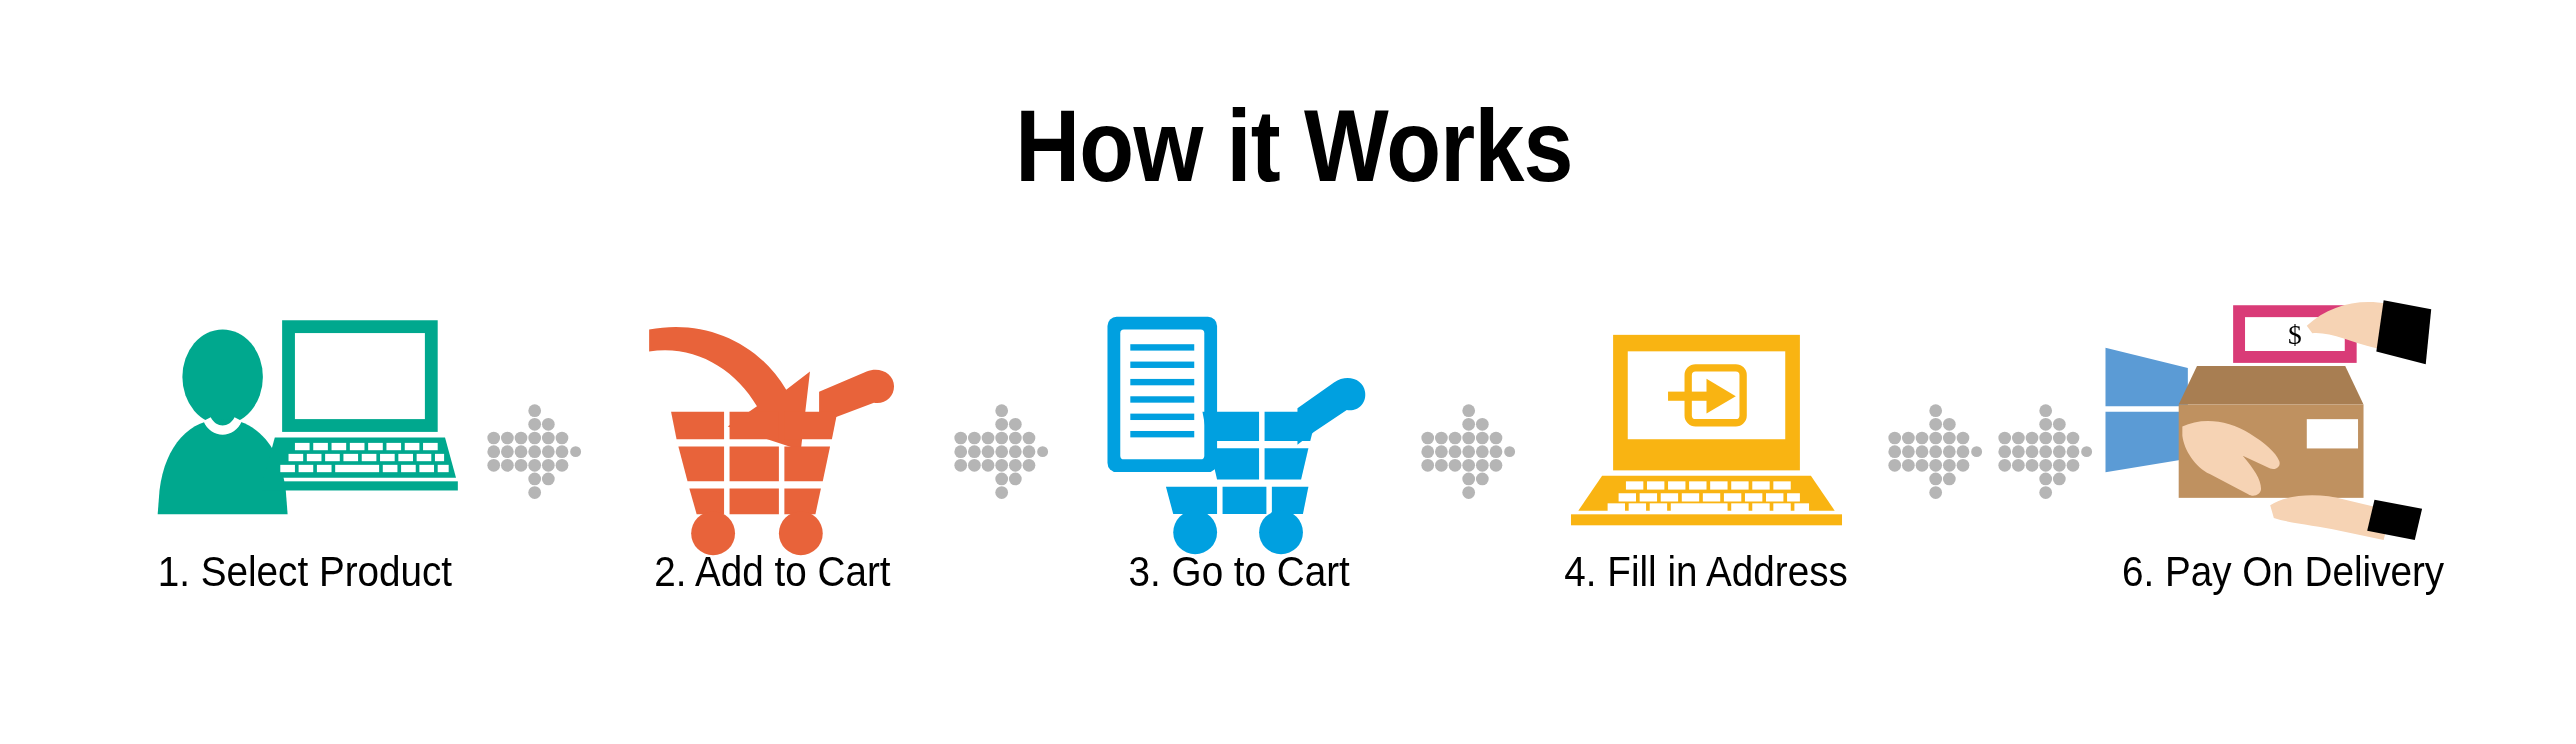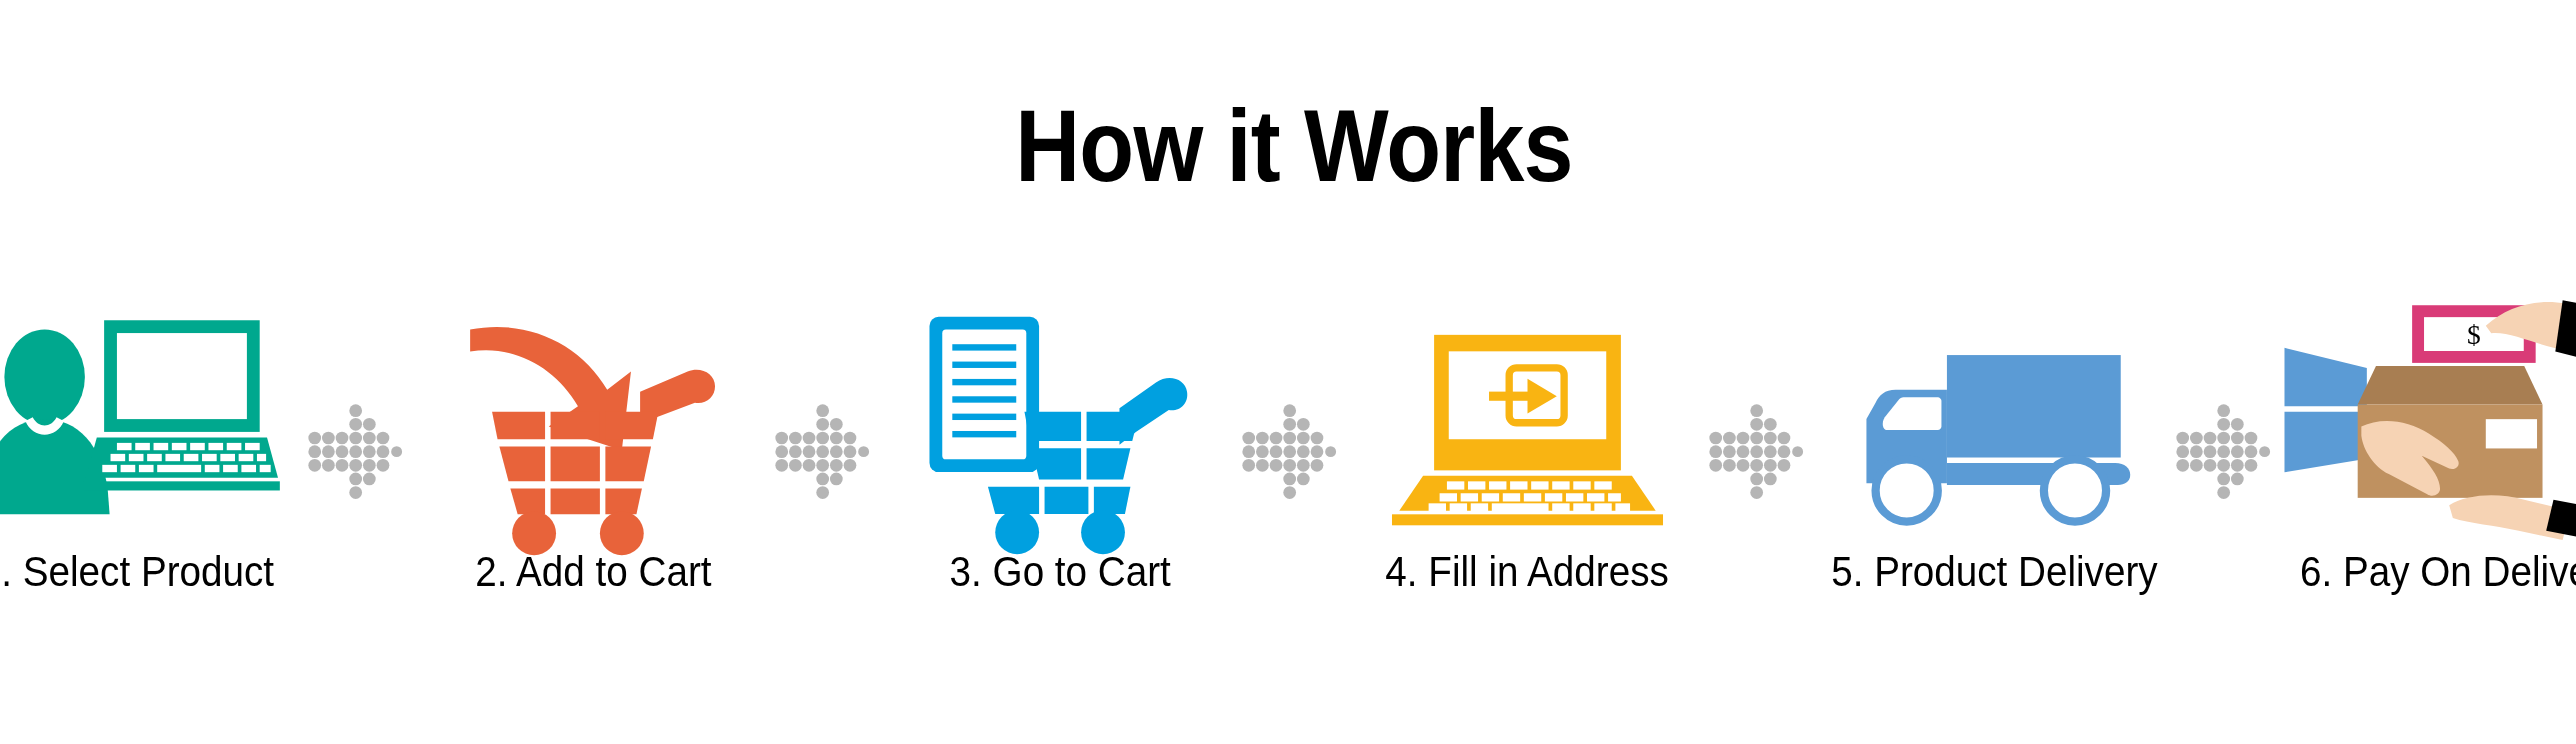--- a/index.html
+++ b/index.html
@@ -413,40 +413,20 @@
           <circle cx="48" cy="68" r="7"></circle>
             <circle cx="63" cy="68" r="7"></circle>
             <circle cx="78" cy="68" r="7"></circle>
           <circle cx="48" cy="83" r="7"></circle>
             <circle cx="63" cy="83" r="7"></circle>
           <circle cx="48" cy="98" r="7"></circle>
         </g>
       </svg>
     </div>
 
-    <div class="step">
-      <div class="icon-area">
-        <svg width="311" height="229" viewBox="0 0 340 250">
-          <g fill="#5B9BD5">
-
-            <rect x="118" y="48" width="190" height="112"></rect>
-
-            <path d="M30 118 L 30 188 L 118 188 L 118 86 L 62 86 C 50 86, 44 92, 40 100 Z"></path>
-
-            <path d="M50 116 L 66 96 C 68 94, 70 94, 72 94 L 108 94 C 110 94, 112 96, 112 98 L 112 126 C 112 128, 110 130, 108 130 L 52 130 C 48 130, 46 122, 50 116 Z" fill="#ffffff"></path>
-
-            <path d="M118 166 L 302 166 C 314 166, 320 174, 318 182 C 316 188, 310 190, 302 190 L 118 190 Z"></path>
-
-            <circle cx="74" cy="196" r="34" fill="#ffffff" stroke="#5B9BD5" stroke-width="9"></circle>
-            <circle cx="258" cy="196" r="34" fill="#ffffff" stroke="#5B9BD5" stroke-width="9"></circle>
-          </g>
-        </svg>
-      </div>
-      <div class="step-label">5. Product Delivery</div>
-    </div>
 
     <div class="sep">
       <svg width="91" height="70" viewBox="0 0 100 76">
         <g fill="#B5B5B5">
           <circle cx="48" cy="8" r="7"></circle>
           <circle cx="48" cy="23" r="7"></circle>
             <circle cx="63" cy="23" r="7"></circle>
           <circle cx="3" cy="38" r="7"></circle>
             <circle cx="18" cy="38" r="7"></circle>
             <circle cx="33" cy="38" r="7"></circle>

